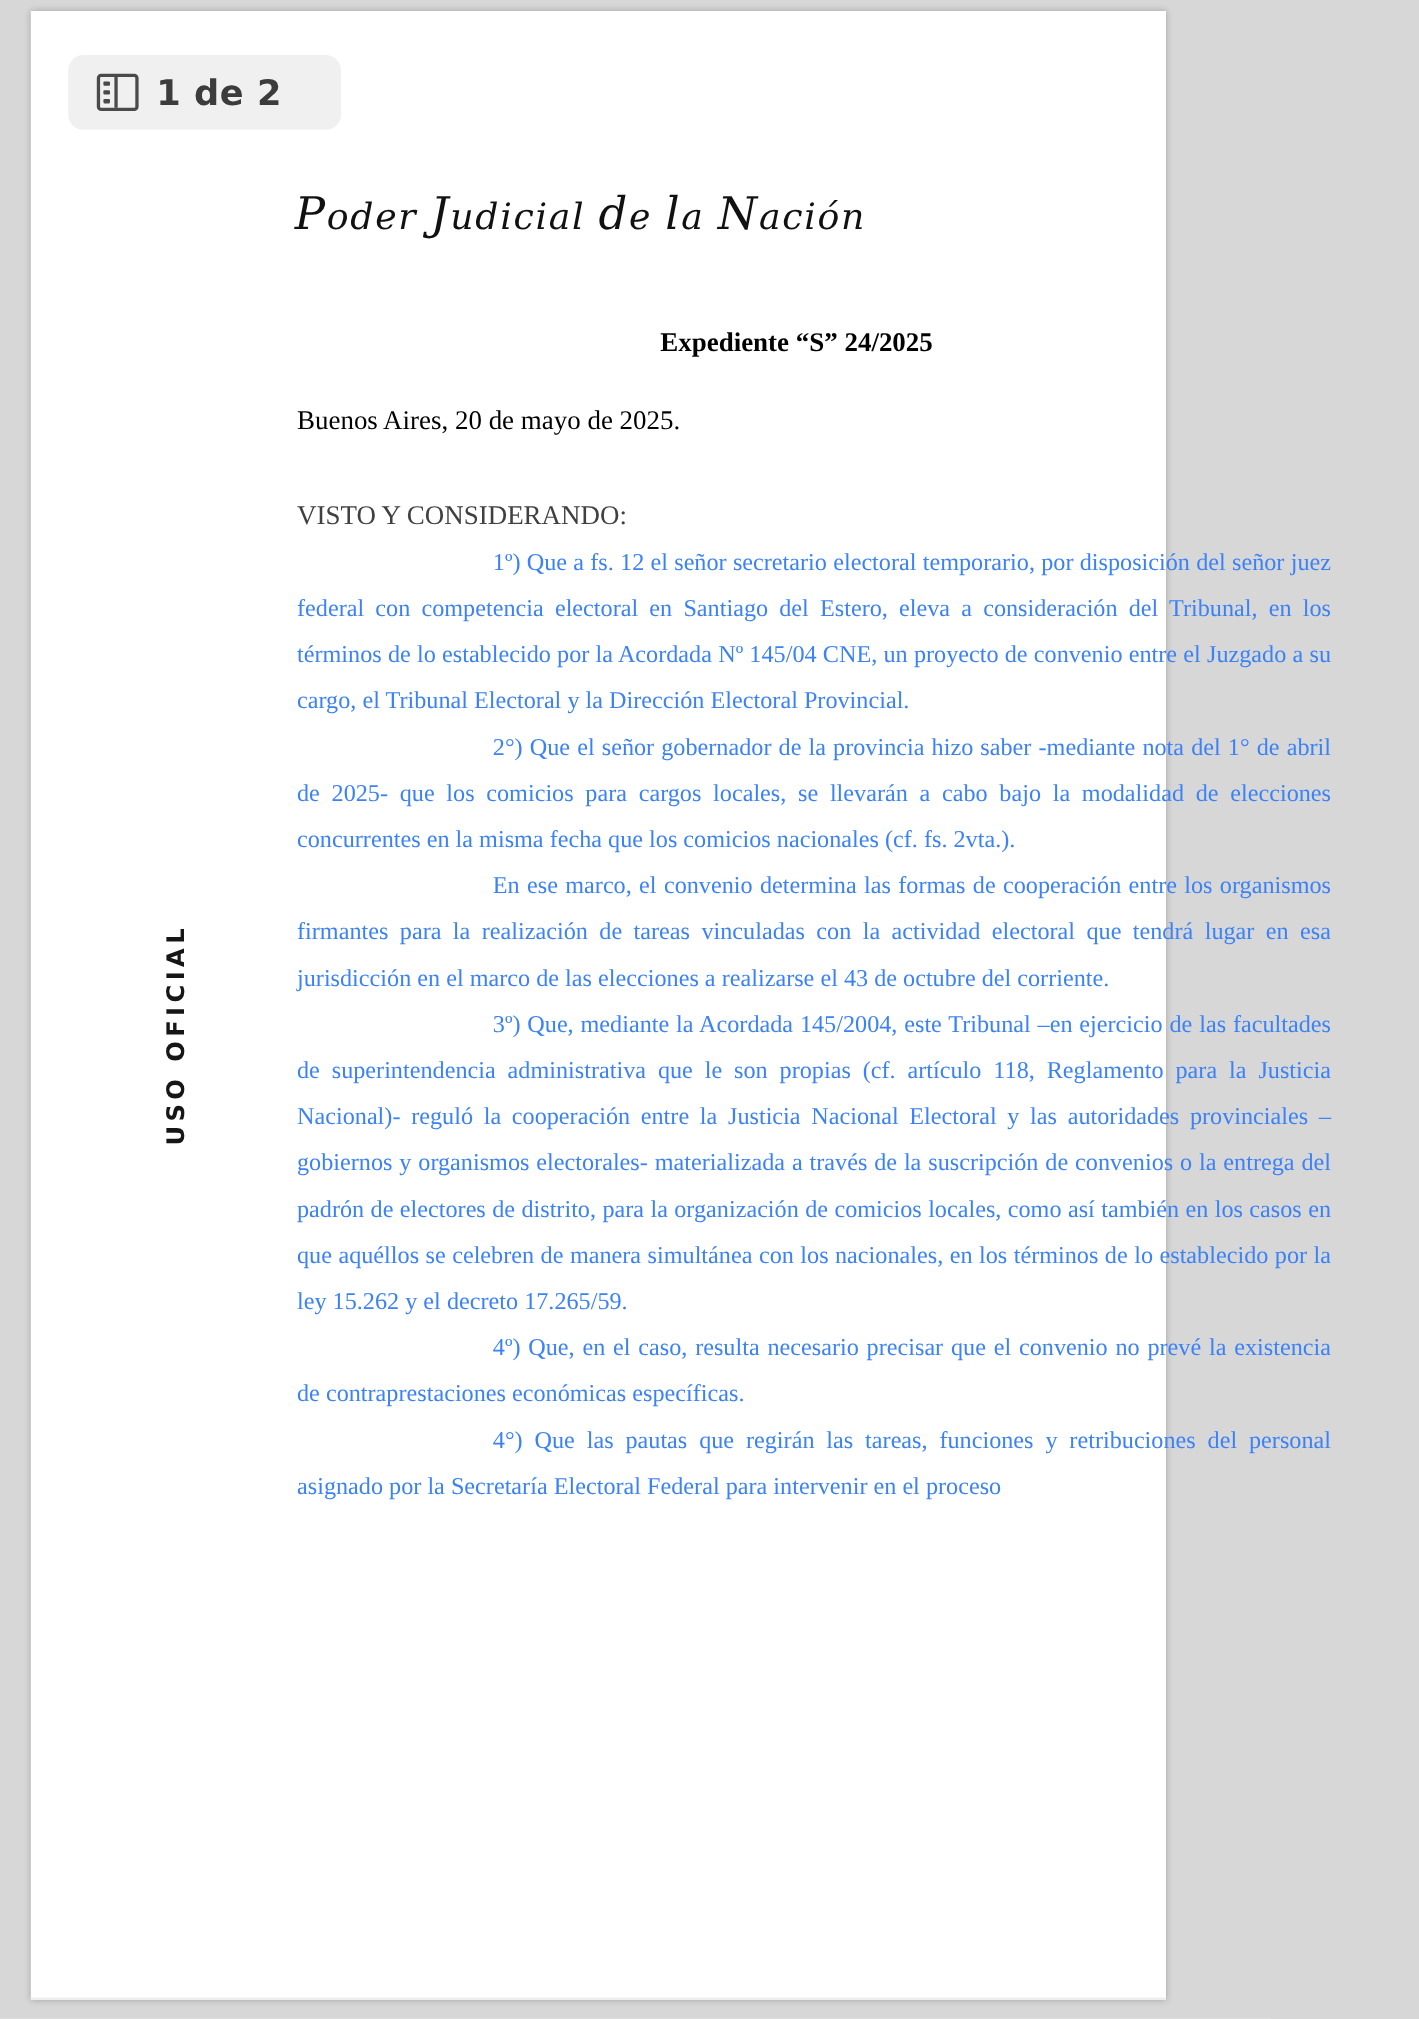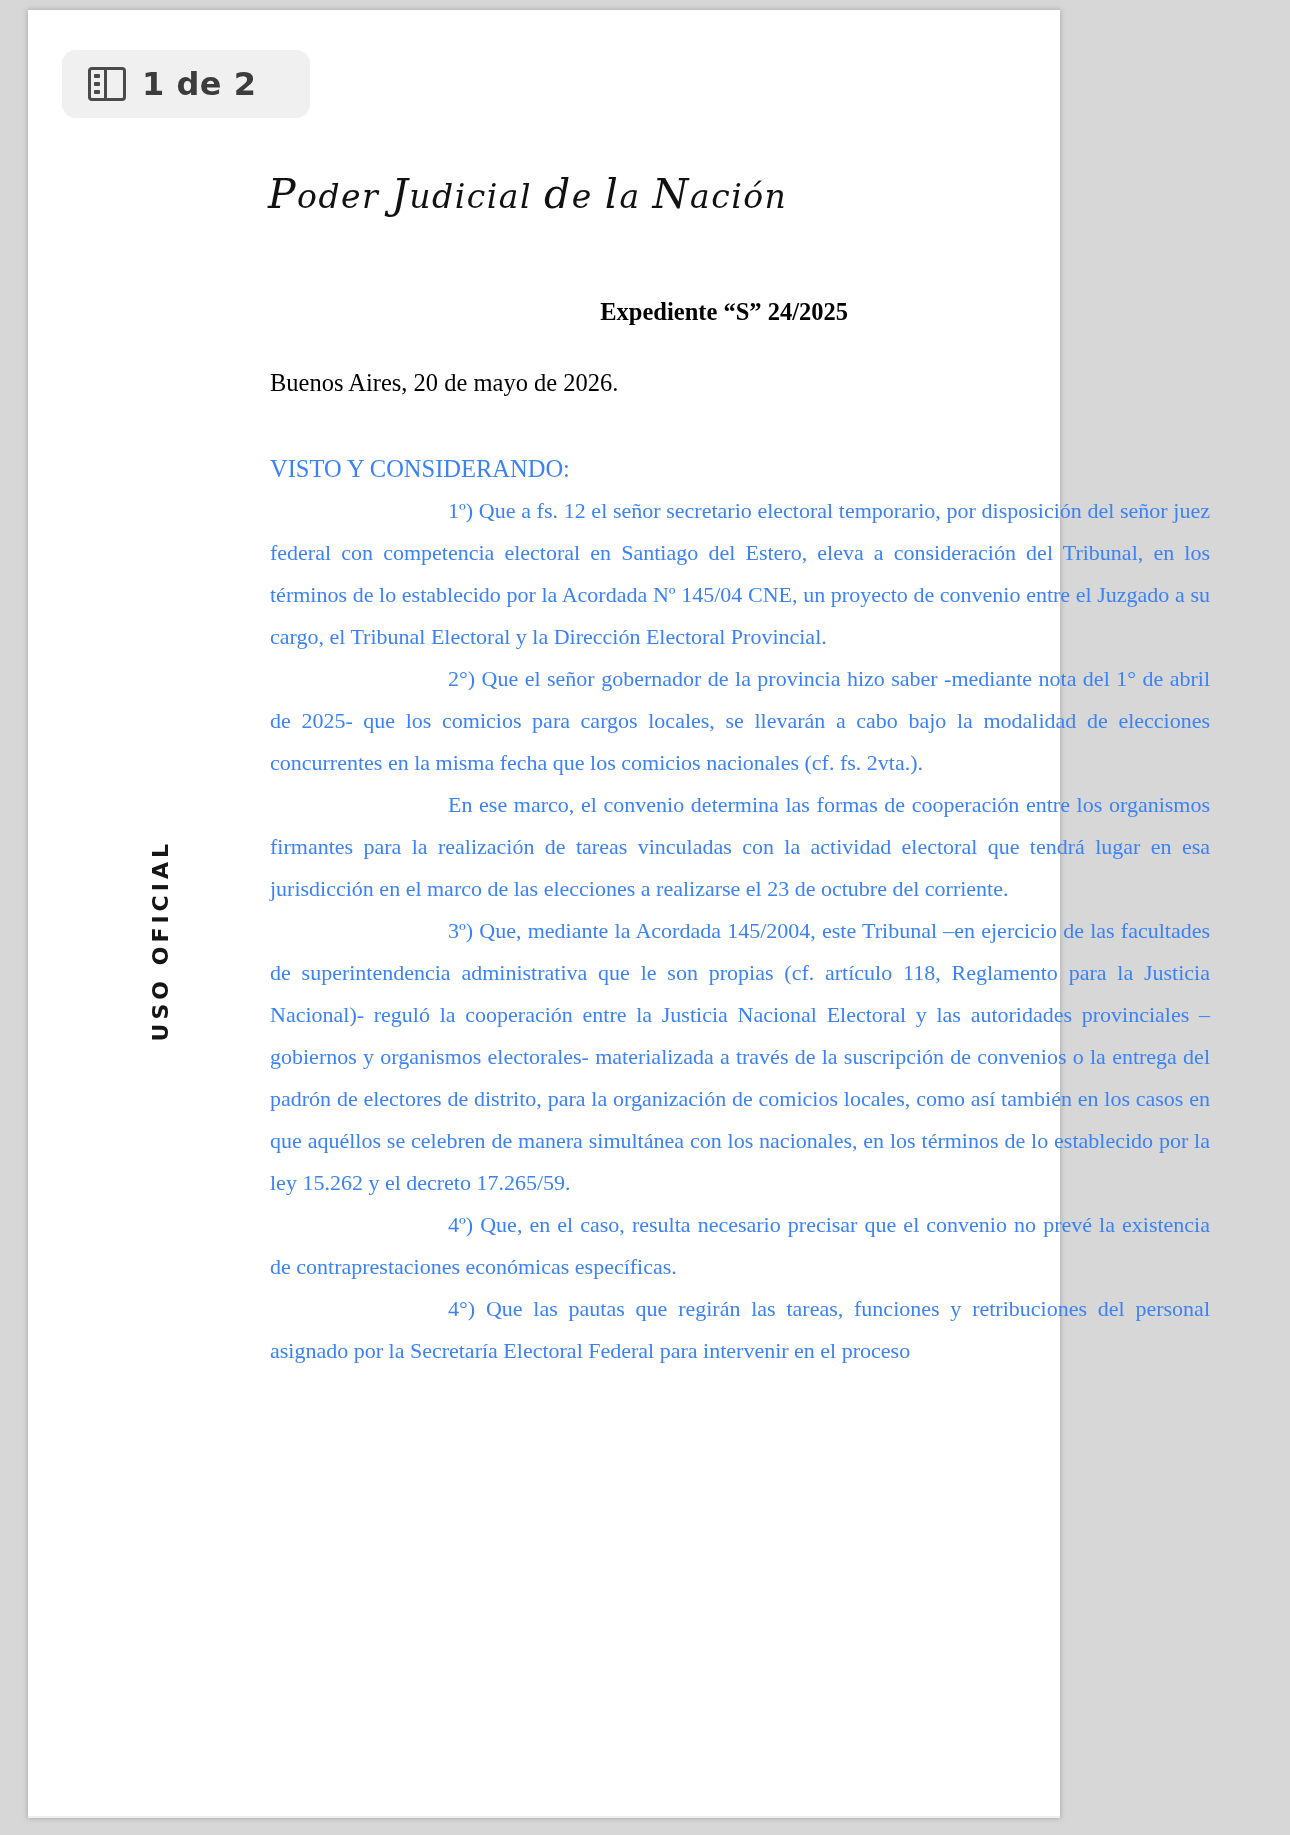--- a/index.html
+++ b/index.html
@@ -144,21 +144,21 @@
     font-size: 24.5px;
     line-height: 42px;
     color: #000;
     margin: 0;
   }
   .spacer-md { height: 44px; }
 
   .heading {
     font-size: 24.5px;
     line-height: 42px;
-    color: #3b82f6;
+    color: #404040;
     margin: 0;
   }
 
   p.para {
     font-size: 22px;
     line-height: 42px;
     text-align: justify;
     text-justify: inter-word;
     margin: 0;
     text-indent: 178px;
@@ -184,31 +184,31 @@
   <div class="page">
 
     <div class="letterhead"><span class="cap">P</span>oder <span class="cap">J</span>udicial <span class="cap">d</span>e <span class="cap">l</span>a <span class="cap">N</span>ación</div>
 
     <div class="uso-oficial">USO OFICIAL</div>
 
     <div class="expediente">Expediente “S” 24/2025</div>
 
     <div class="body-col">
 
-      <div class="line-plain">Buenos Aires,  20  de mayo de 2026.</div>
+      <div class="line-plain">Buenos Aires,  20  de mayo de 2025.</div>
 
       <div class="spacer-md"></div>
 
       <div class="heading">VISTO Y CONSIDERANDO:</div>
 
       <p class="para">1º) Que a fs. 12 el señor secretario electoral temporario, por disposición del señor juez federal con competencia electoral en Santiago del Estero, eleva a consideración del Tribunal, en los términos de lo establecido por la Acordada Nº 145/04 CNE, un proyecto de convenio entre el Juzgado a su cargo, el Tribunal Electoral y la Dirección Electoral Provincial.</p>
 
       <p class="para">2°) Que el señor gobernador de la provincia hizo saber -mediante nota del 1° de abril de 2025- que los comicios para cargos locales, se llevarán a cabo bajo la modalidad de elecciones concurrentes en la misma fecha que los comicios nacionales (cf. fs. 2vta.).</p>
 
-      <p class="para">En ese marco, el convenio determina las formas de cooperación entre los organismos firmantes para la realización de tareas vinculadas con la actividad electoral que tendrá lugar en esa jurisdicción en el marco de las elecciones a realizarse el 23 de octubre del corriente.</p>
+      <p class="para">En ese marco, el convenio determina las formas de cooperación entre los organismos firmantes para la realización de tareas vinculadas con la actividad electoral que tendrá lugar en esa jurisdicción en el marco de las elecciones a realizarse el 43 de octubre del corriente.</p>
 
       <p class="para">3º) Que, mediante la Acordada 145/2004, este Tribunal –en ejercicio de las facultades de superintendencia administrativa que le son propias (cf. artículo 118, Reglamento para la Justicia Nacional)- reguló la cooperación entre la Justicia Nacional Electoral y las autoridades provinciales –gobiernos y organismos electorales- materializada a través de la suscripción de convenios o la entrega del padrón de electores de distrito, para la organización de comicios locales, como así también en los casos en que aquéllos se celebren de manera simultánea con los nacionales, en los términos de lo establecido por la ley 15.262 y el decreto 17.265/59.</p>
 
       <p class="para">4º) Que, en el caso, resulta necesario precisar que el convenio no prevé la existencia de contraprestaciones económicas específicas.</p>
 
       <p class="para">4°) Que las pautas que regirán las tareas, funciones y retribuciones del personal asignado por la Secretaría Electoral Federal para intervenir en el proceso</p>
 
     </div>
 
     <div class="page-bottom-fade"></div>

